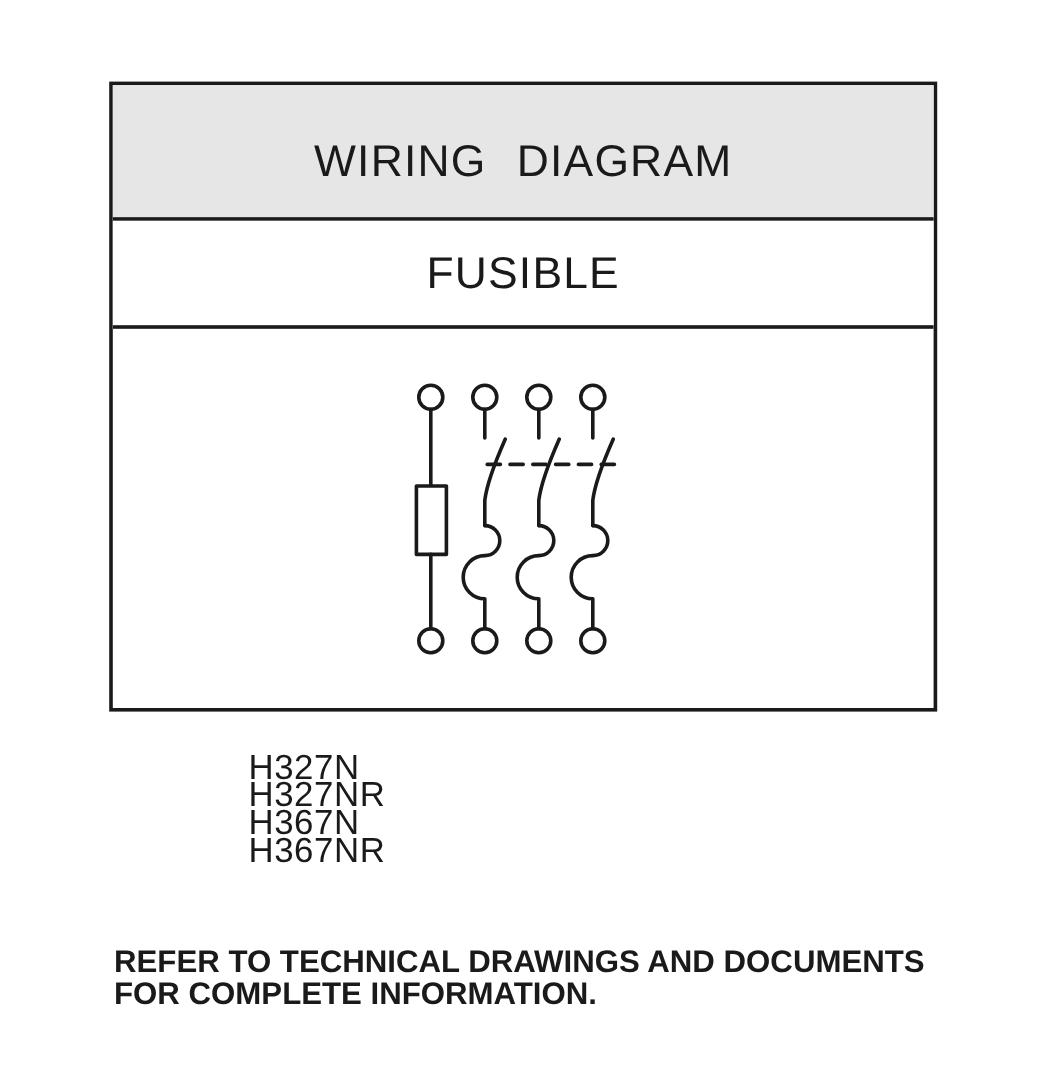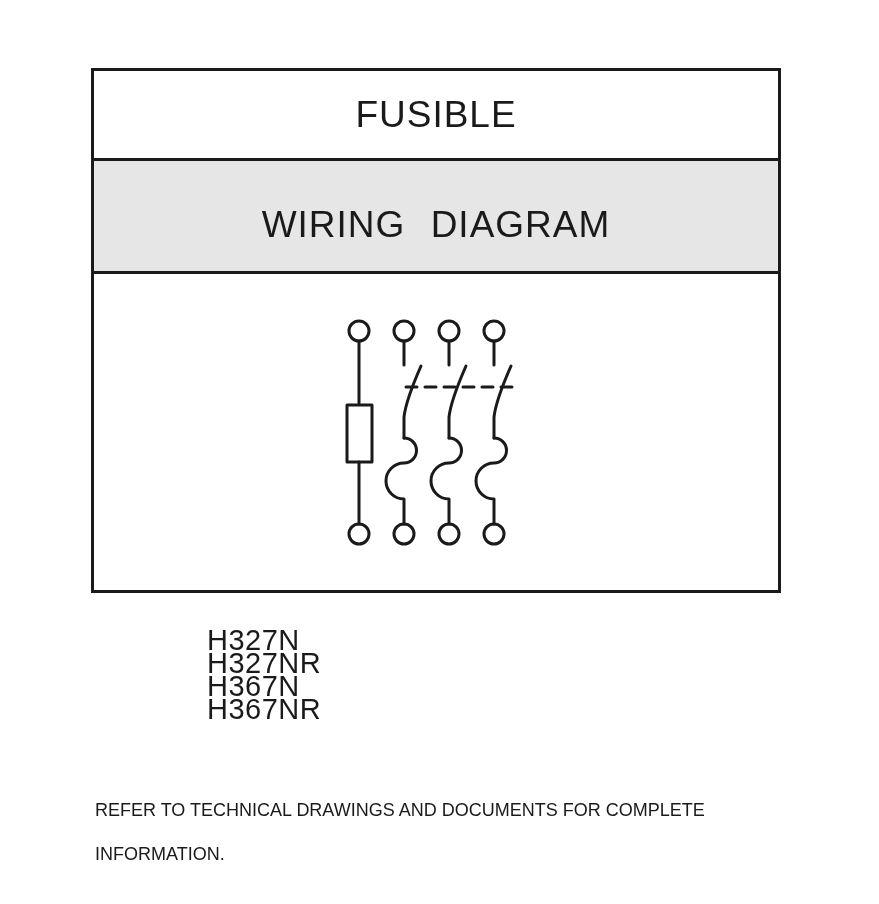--- a/index.html
+++ b/index.html
@@ -67,31 +67,31 @@
     font-size: 29px;
     line-height: 23px;
     letter-spacing: 0.5px;
     font-weight: 400;
   }
   .footer-note {
     position: absolute;
     left: 95px;
     top: 788px;
     width: 706px;
-    font-size: 18px;
-    line-height: 44px;
-    font-weight: 400;
+    font-size: 26px;
+    line-height: 27px;
+    font-weight: 700;
   }
 </style>
 </head>
 <body>
 
 <div class="doc-box">
+  <div class="band title-band">WIRING DIAGRAM</div>
   <div class="band subtitle-band">FUSIBLE</div>
-  <div class="band title-band">WIRING DIAGRAM</div>
 </div>
 
 <div class="schematic-wrap">
   <svg viewBox="91 277 687 313" xmlns="http://www.w3.org/2000/svg">
       <circle cx="359" cy="331" r="10" fill="#ffffff" stroke="#1a1a1a" stroke-width="3" stroke-linecap="round" stroke-linejoin="round"></circle>
       <circle cx="359" cy="534" r="10" fill="#ffffff" stroke="#1a1a1a" stroke-width="3" stroke-linecap="round" stroke-linejoin="round"></circle>
       <circle cx="404" cy="331" r="10" fill="#ffffff" stroke="#1a1a1a" stroke-width="3" stroke-linecap="round" stroke-linejoin="round"></circle>
       <circle cx="404" cy="534" r="10" fill="#ffffff" stroke="#1a1a1a" stroke-width="3" stroke-linecap="round" stroke-linejoin="round"></circle>
       <circle cx="449" cy="331" r="10" fill="#ffffff" stroke="#1a1a1a" stroke-width="3" stroke-linecap="round" stroke-linejoin="round"></circle>
       <circle cx="449" cy="534" r="10" fill="#ffffff" stroke="#1a1a1a" stroke-width="3" stroke-linecap="round" stroke-linejoin="round"></circle>

